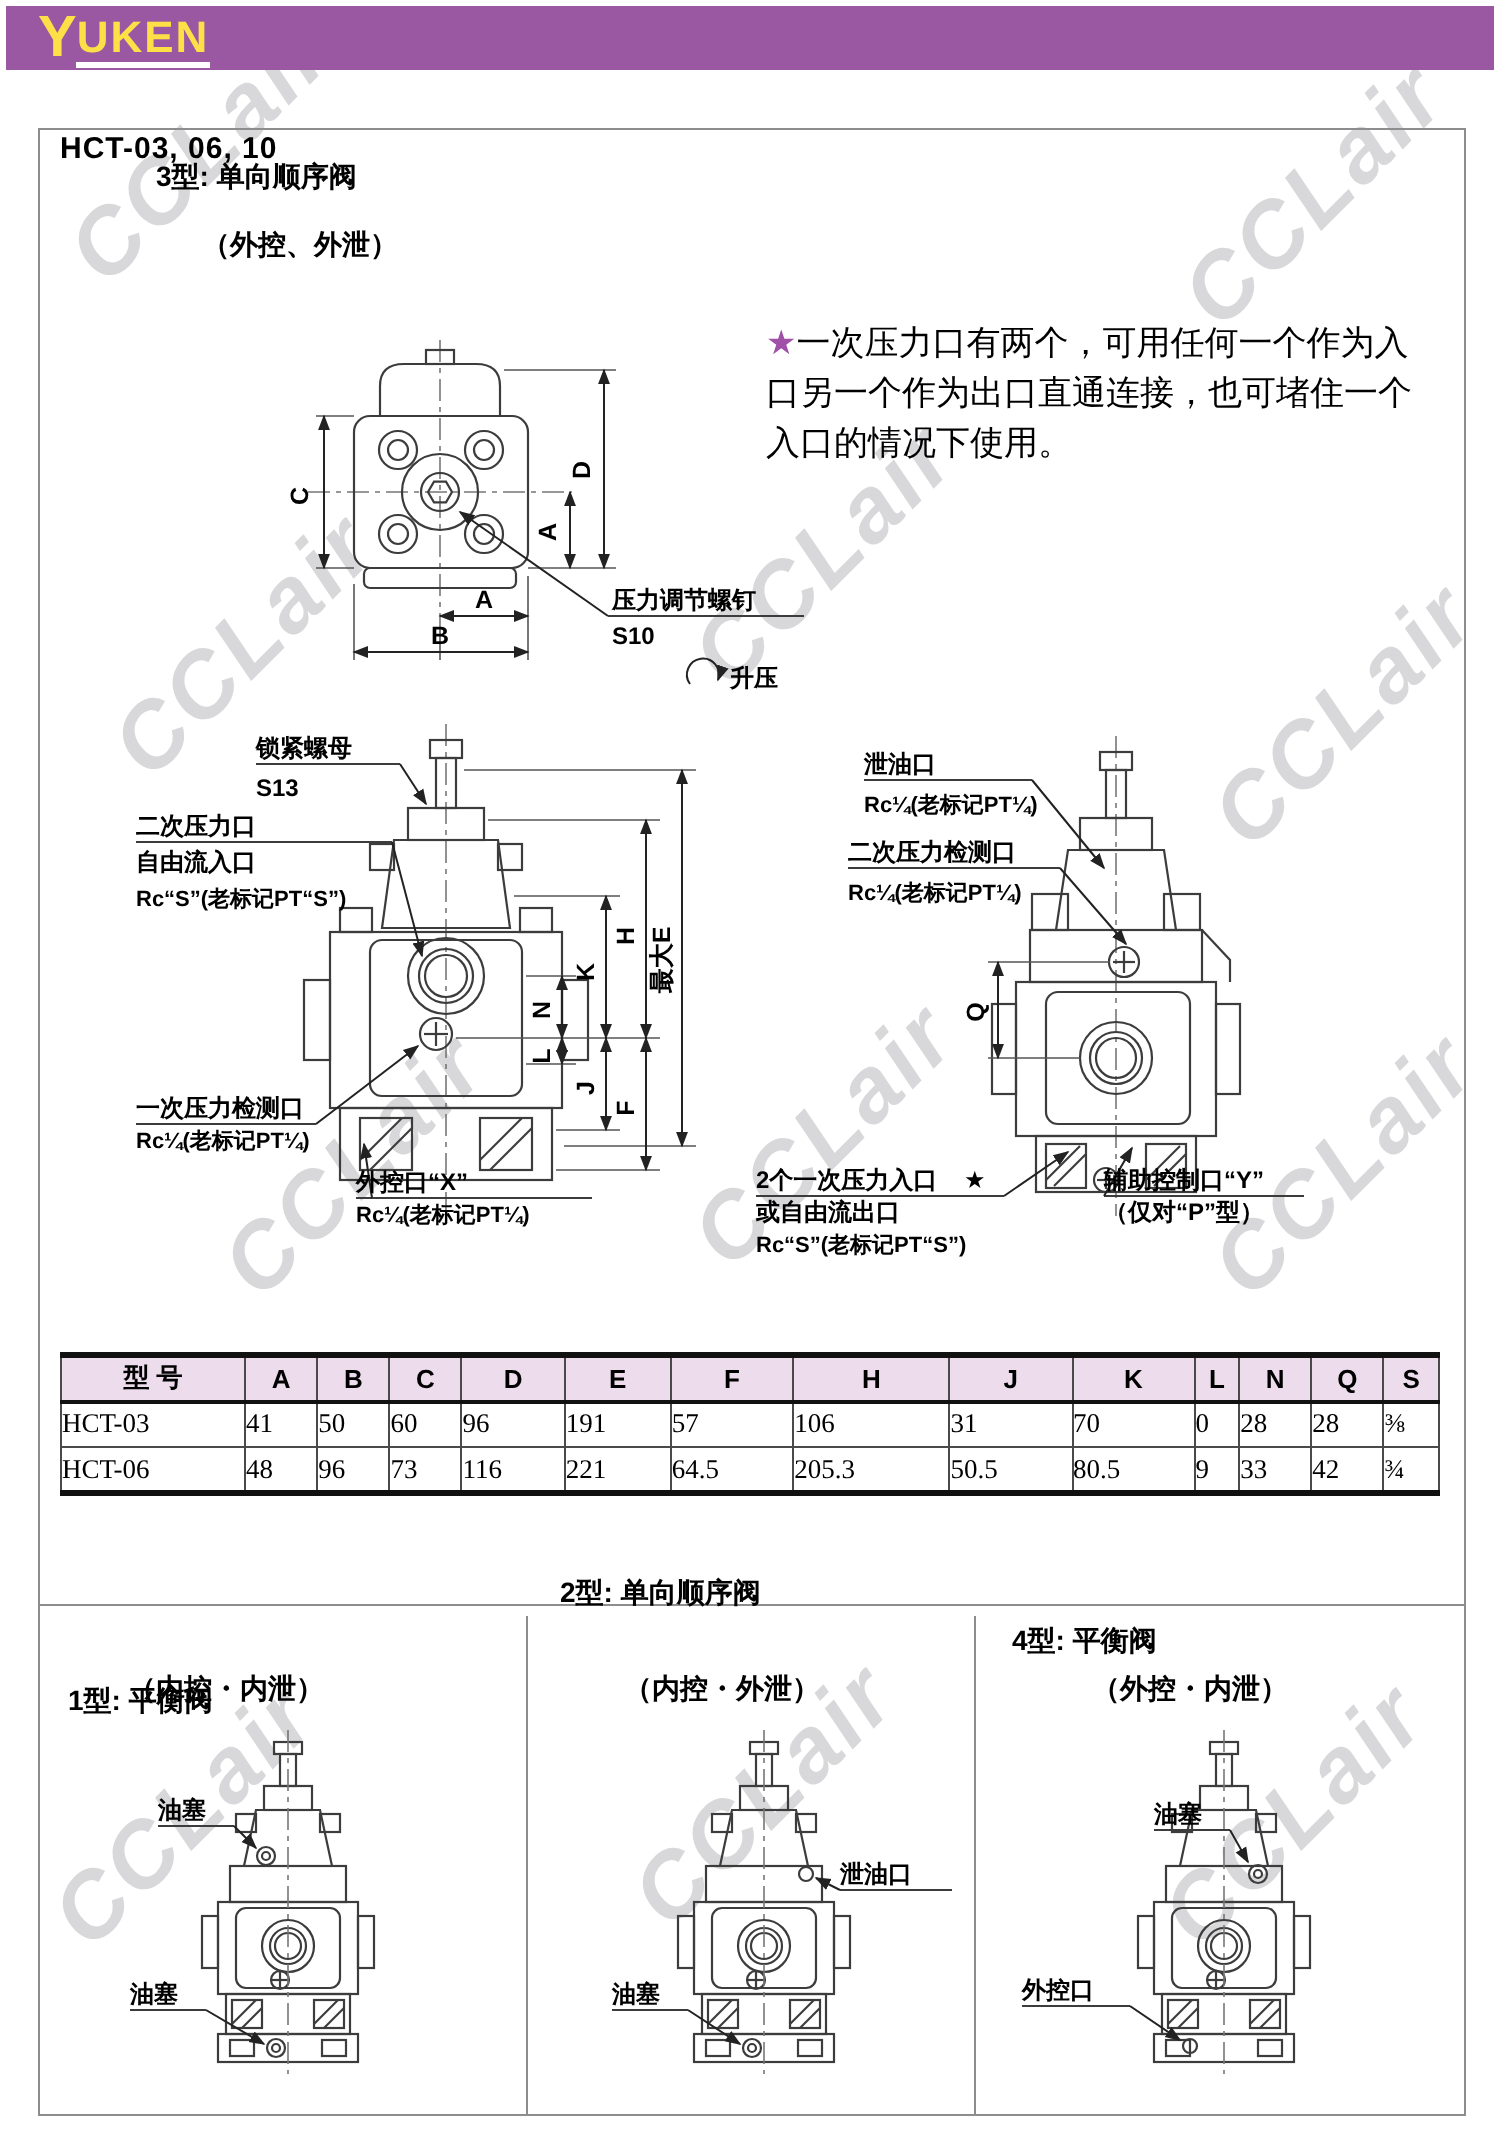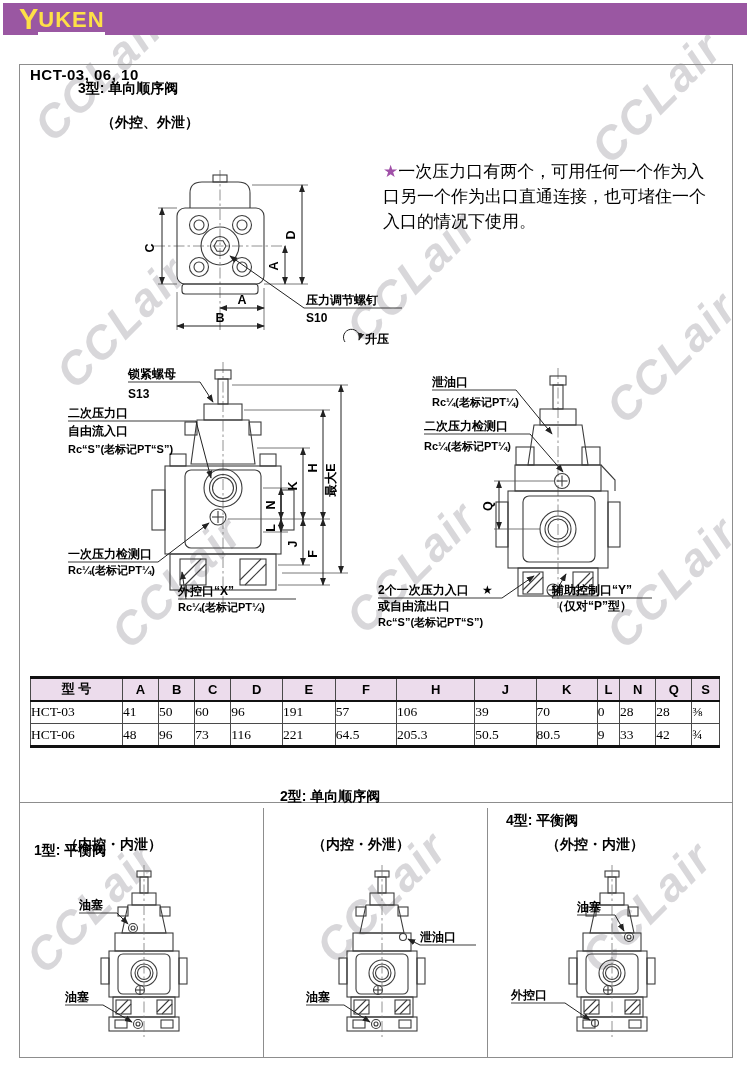--- a/index.html
+++ b/index.html
@@ -341,21 +341,21 @@
   </tr>
   <tr>
     <td>HCT-03</td>
     <td>41</td>
     <td>50</td>
     <td>60</td>
     <td>96</td>
     <td>191</td>
     <td>57</td>
     <td>106</td>
-    <td>39</td>
+    <td>31</td>
     <td>70</td>
     <td>0</td>
     <td>28</td>
     <td>28</td>
     <td>⅜</td>
   </tr>
   <tr>
     <td>HCT-06</td>
     <td>48</td>
     <td>96</td>

